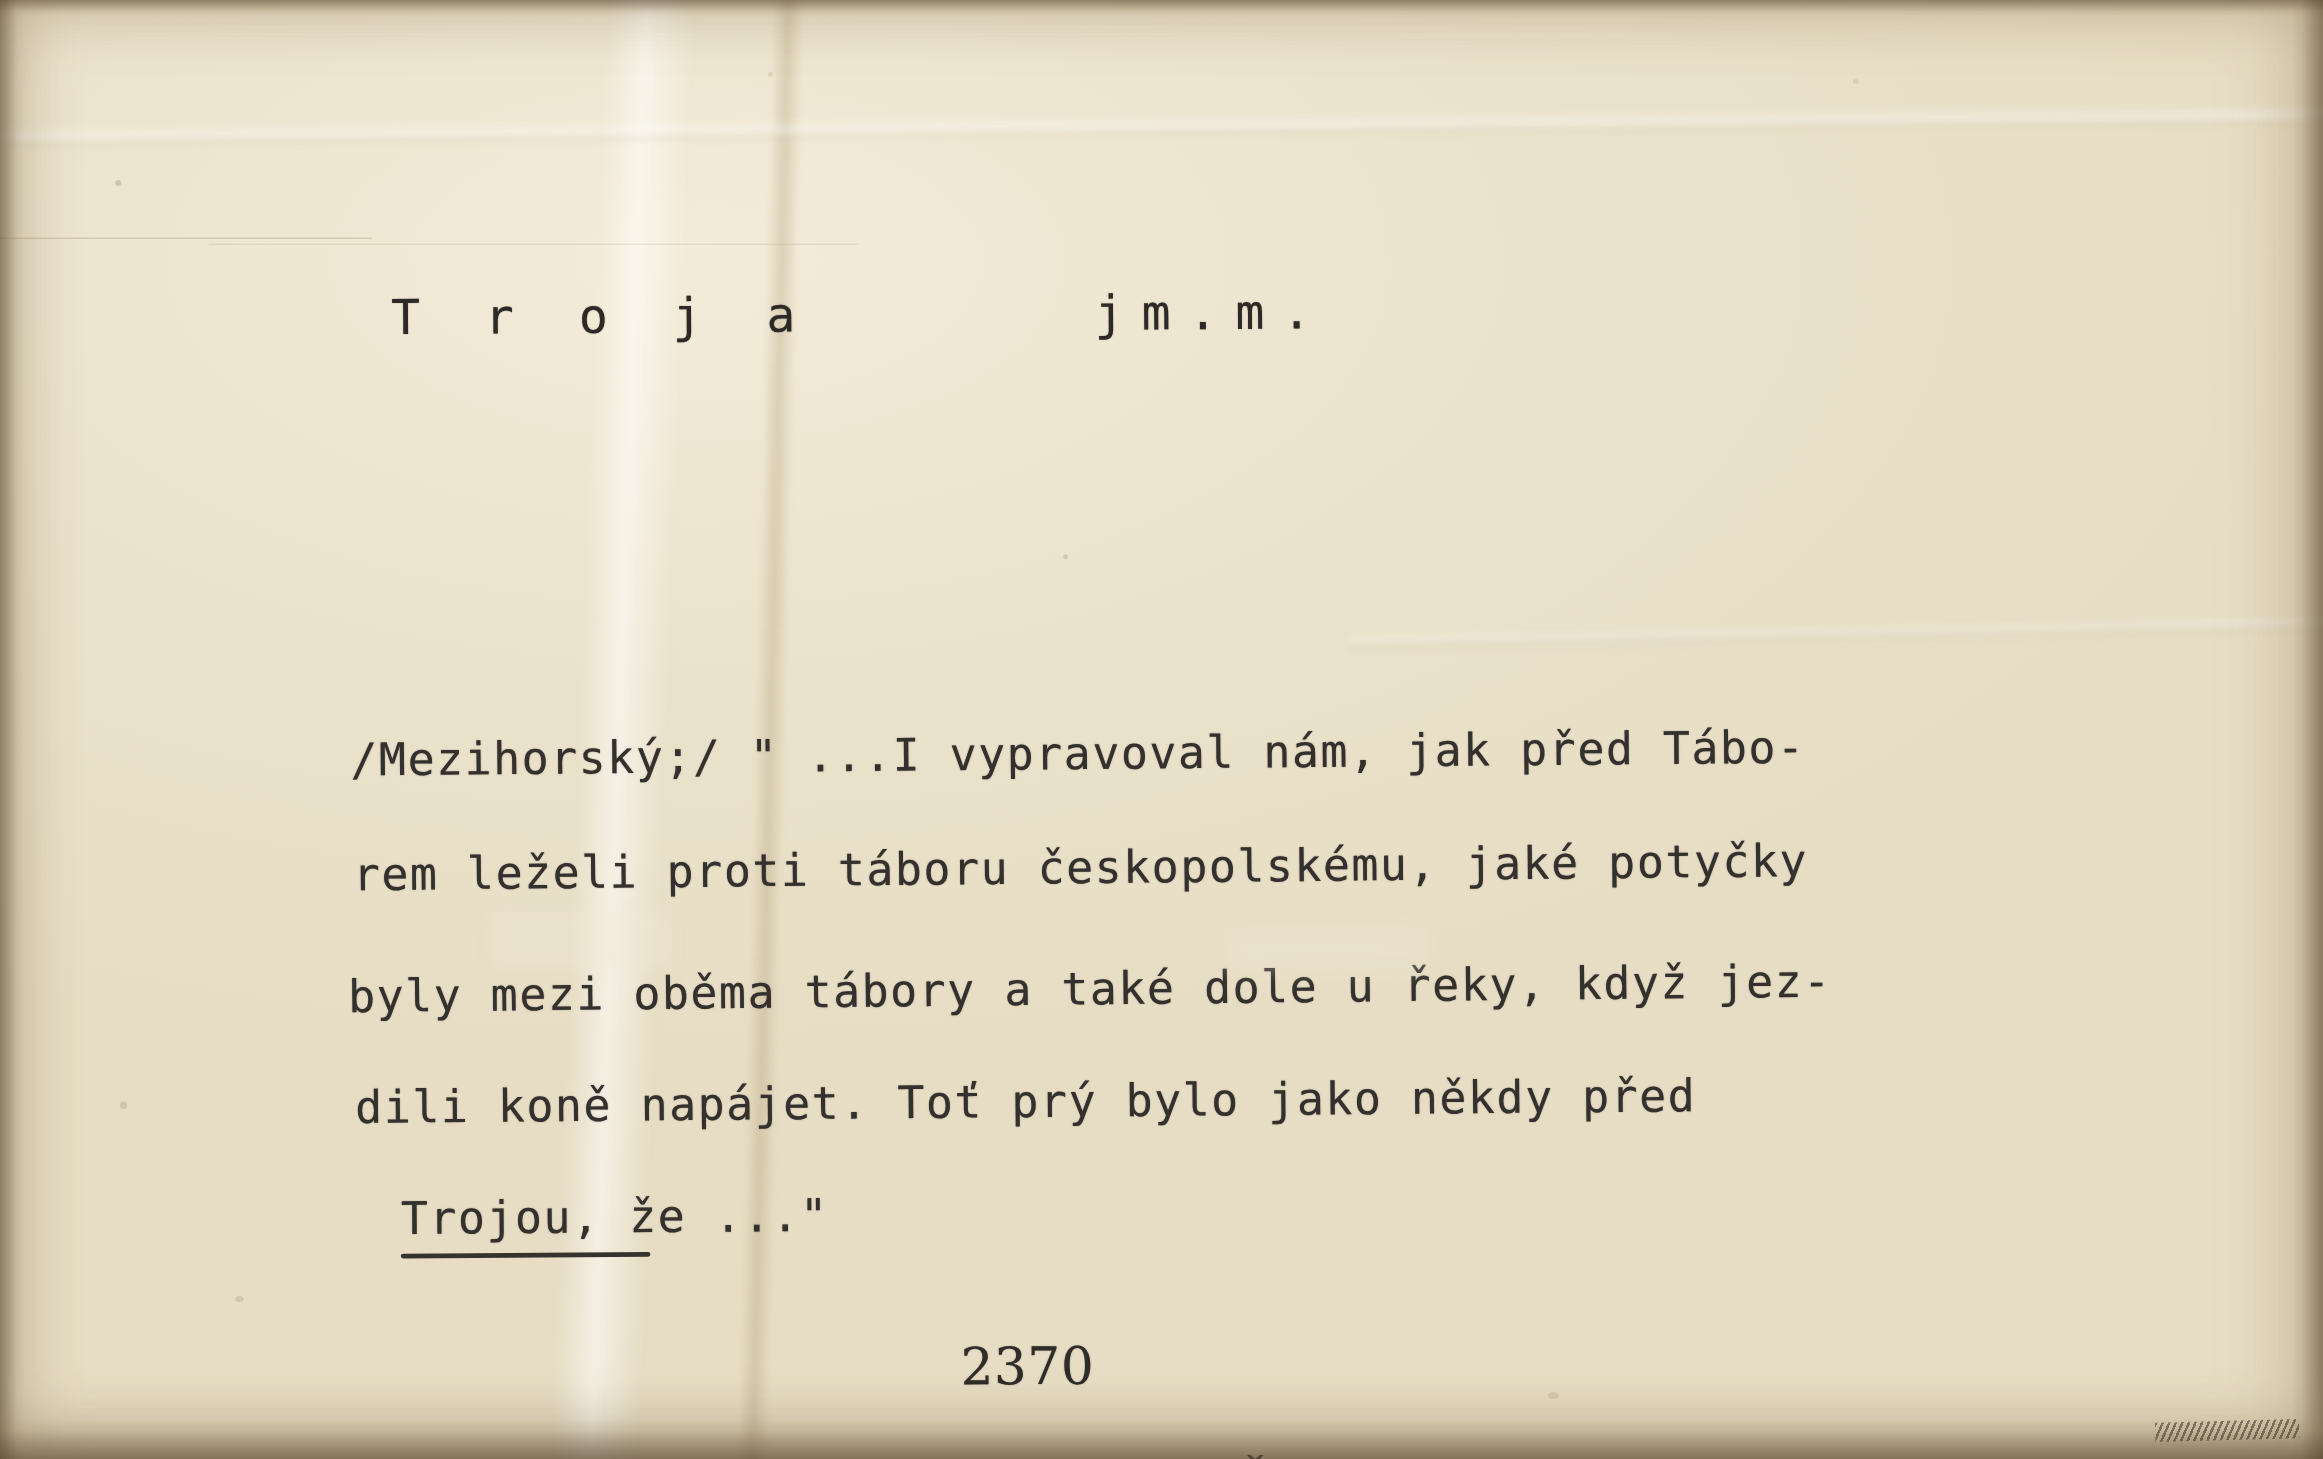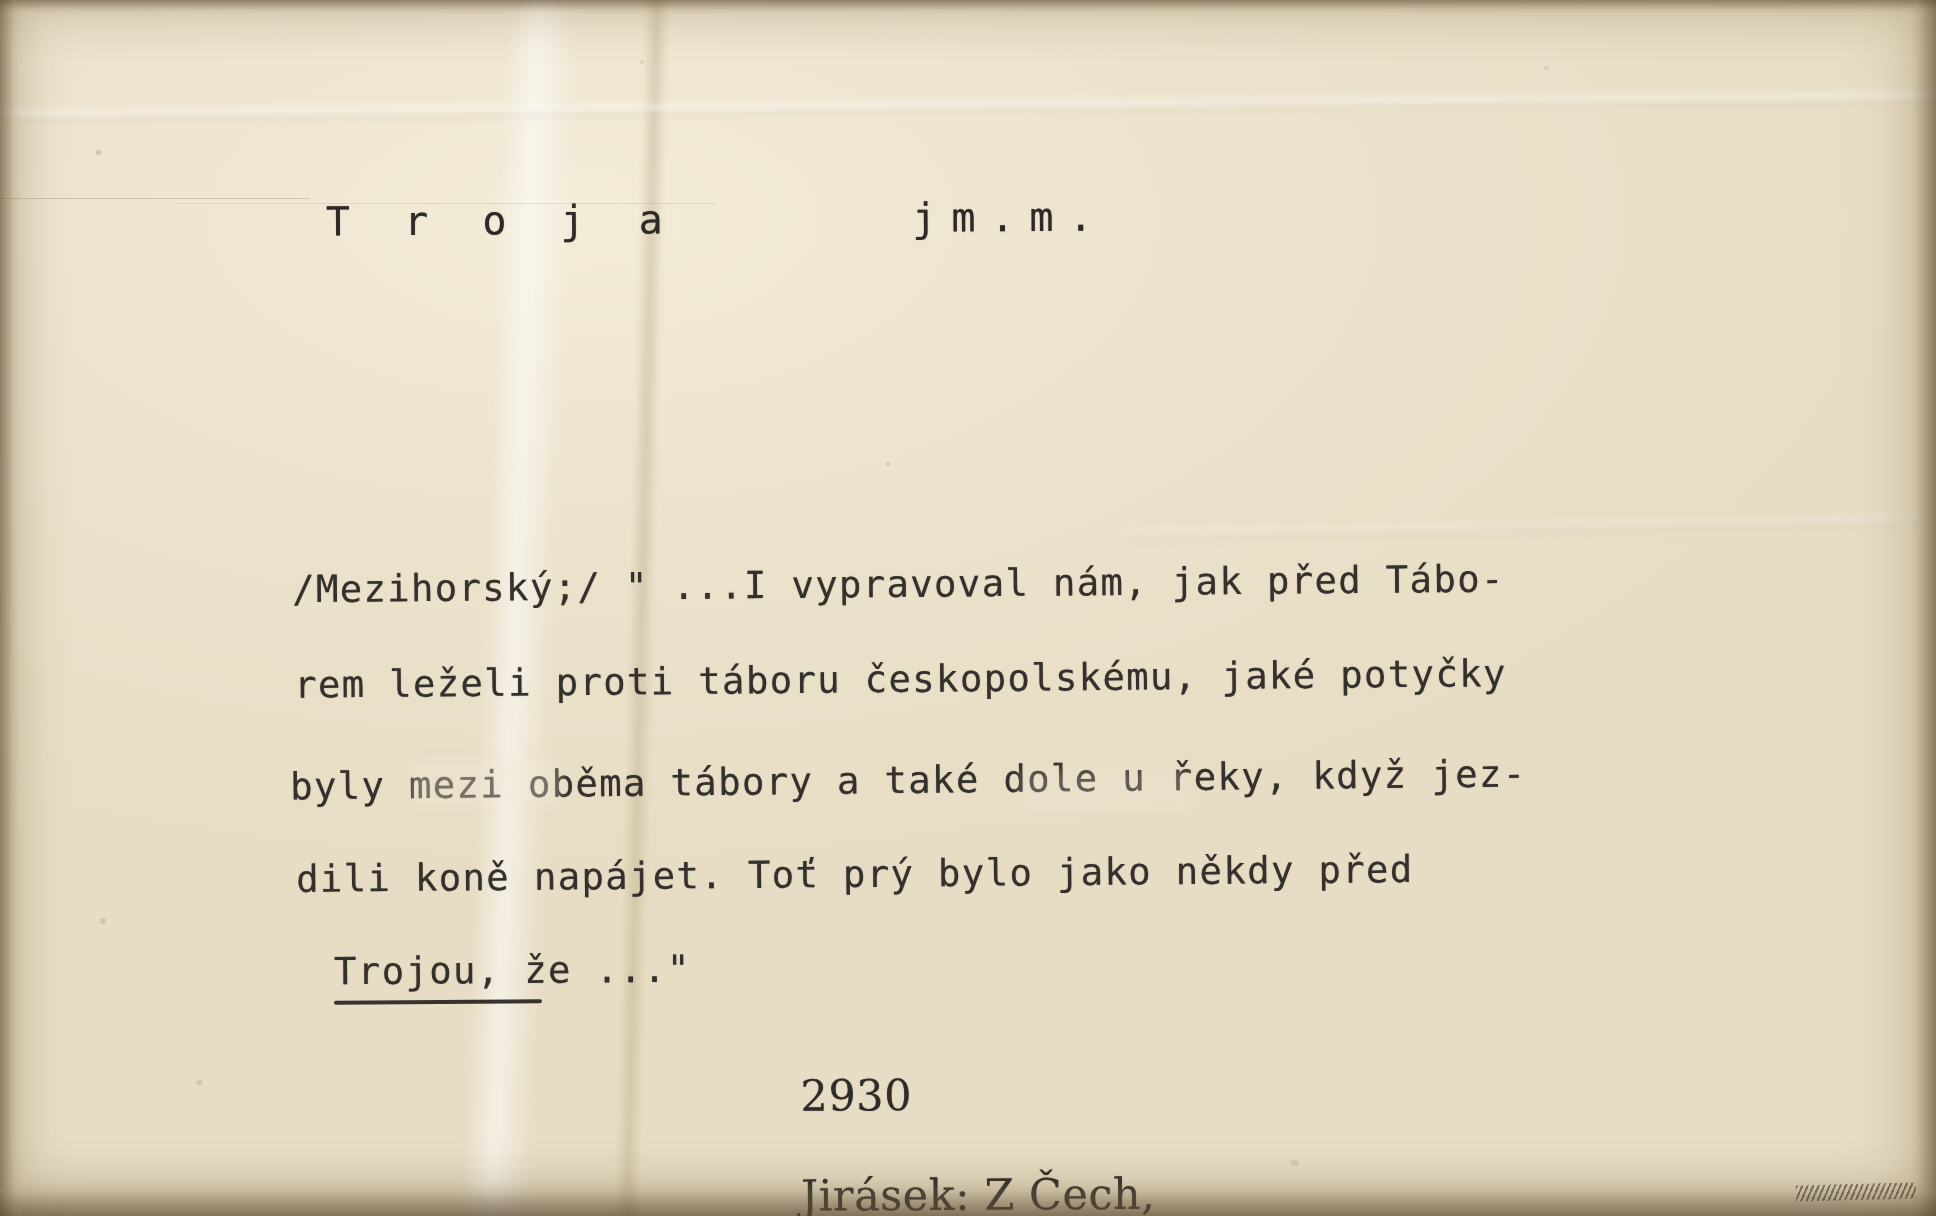--- a/index.html
+++ b/index.html
@@ -110,20 +110,21 @@
     position: absolute;
     left: 6%;
     width: 60%;
     height: 1px;
     background: rgba(150,132,100,0.35);
   }
   .text-layer {
     position: absolute;
     inset: 0;
     color: #2e2a28;
+    margin-top: 44px;
   }
   .line {
     position: absolute;
     white-space: pre;
     color: #32302f;
     text-shadow: 0 0 1.1px rgba(40,36,34,0.5);
   }
   .heading {
     left: 326px;
     top: 196px;
@@ -210,21 +211,21 @@
 
     <div class="line body-line l3">byly mezi oběma tábory a také dole u řeky, když jez-</div>
 
     <div class="line body-line l4">dili koně napájet. Toť prý bylo jako někdy před</div>
 
     <div class="line body-line l5">Trojou, že ..."</div>
 
     <div class="underline-trojou"></div>
 
     <div class="line citation">
-      <span>2930</span>
+      <span>2370</span>
       <span> </span>
       <span>Jirásek: Z Čech,</span>
       
       
     </div>
   </div>
 
   <div class="ink-fade" style="left:410px; top:760px; width:150px; height:46px;"></div>
   <div class="ink-fade" style="left:1020px; top:770px; width:170px; height:42px; opacity:.7;"></div>
 

